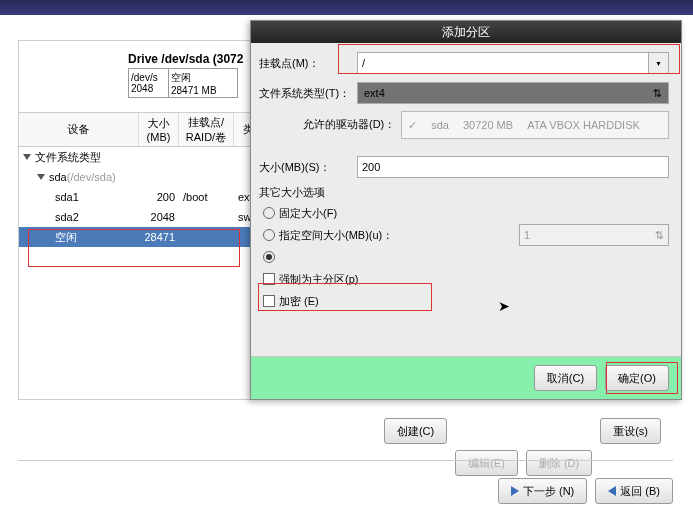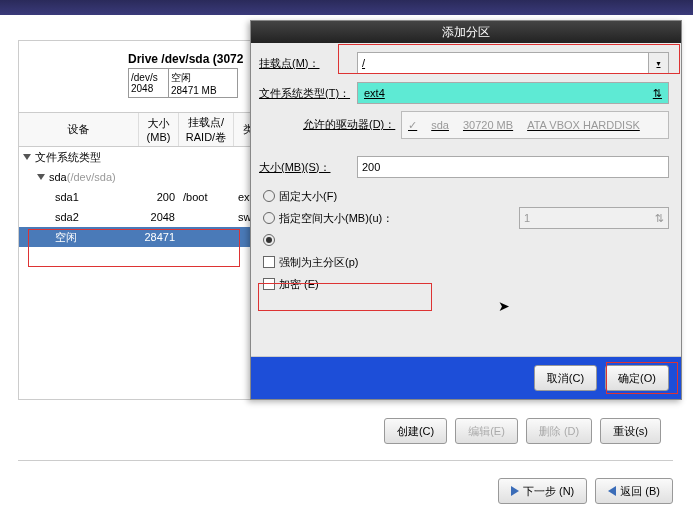--- a/index.html
+++ b/index.html
@@ -24,38 +24,38 @@
 .cell3 { width: 55px; padding-left: 4px; }
 .cell4 { width: 30px; padding-left: 4px; }
 .tri { display: inline-block; width: 0; height: 0; border-left: 4px solid transparent; border-right: 4px solid transparent; border-top: 6px solid #555; margin-right: 4px; }
 .indent1 { padding-left: 18px; }
 .indent2 { padding-left: 36px; }
 .gray { color: #999; }
 .red-box { border: 1px solid #d33; position: absolute; pointer-events: none; }
 .dialog { position: absolute; left: 250px; top: 20px; width: 432px; height: 380px; background: #ececec; border: 1px solid #888; box-shadow: -2px 2px 6px rgba(0,0,0,0.3); }
 .dialog-title { height: 22px; background: linear-gradient(to bottom, #444, #222); color: #fff; text-align: center; line-height: 22px; font-size: 12px; }
 .dialog-body { padding: 8px 12px 8px 8px; }
-.form-row { display: flex; align-items: center; margin-bottom: 6px; min-height: 24px; text-decoration: underline; }
+.form-row { display: flex; align-items: center; margin-bottom: 6px; min-height: 24px; }
 .form-label { width: 98px; font-size: 11px; text-align: left; }
 .form-field { flex: 1; }
 .combo { display: flex; height: 22px; }
 .combo input { flex: 1; border: 1px solid #aaa; padding: 0 4px; font-size: 11px; }
 .combo-btn { width: 20px; border: 1px solid #aaa; border-left: none; background: #eee; display: flex; align-items: center; justify-content: center; font-size: 8px; }
-.select { width: 100%; height: 22px; border: 1px solid #aaa; background: #5eead4; display: flex; align-items: center; justify-content: space-between; padding: 0 6px; font-size: 11px; }
+.select { width: 100%; height: 22px; border: 1px solid #aaa; background: #737373; display: flex; align-items: center; justify-content: space-between; padding: 0 6px; font-size: 11px; }
 .drives-box { border: 1px solid #bbb; background: #f5f5f5; height: 28px; padding: 4px 6px; display: flex; align-items: center; gap: 14px; color: #999; font-size: 11px; }
 .input-txt { width: 100%; height: 22px; border: 1px solid #aaa; padding: 0 4px; font-size: 11px; }
 .section-label { font-size: 11px; margin: 4px 0 2px 0; }
 .radio-row, .check-row { display: flex; align-items: center; font-size: 11px; height: 22px; padding-left: 4px; gap: 4px; }
 .radio { width: 12px; height: 12px; border: 1px solid #666; border-radius: 50%; display: inline-flex; align-items: center; justify-content: center; }
 .radio.checked::after { content: ''; width: 6px; height: 6px; background: #333; border-radius: 50%; }
 .checkbox { width: 12px; height: 12px; border: 1px solid #666; background: #fff; display: inline-flex; align-items: center; justify-content: center; font-size: 9px; }
 .spinner { width: 150px; height: 22px; border: 1px solid #aaa; background: #f0f0f0; display: flex; align-items: center; justify-content: space-between; padding: 0 4px; color: #999; font-size: 11px; }
-.dialog-buttons { display: flex; justify-content: flex-end; gap: 8px; padding: 8px 12px; border-top: 1px solid #ccc; position: absolute; bottom: 0; left: 0; right: 0; background: #1d4ed8; }
+.dialog-buttons { display: flex; justify-content: flex-end; gap: 8px; padding: 8px 12px; border-top: 1px solid #ccc; position: absolute; bottom: 0; left: 0; right: 0; background: #86efac; }
 .btn { height: 26px; padding: 0 12px; border: 1px solid #999; background: linear-gradient(to bottom, #fafafa, #e0e0e0); border-radius: 3px; font-size: 11px; display: inline-flex; align-items: center; gap: 4px; cursor: pointer; }
-.btn.disabled { color: #aaa; }
+.btn.disabled { color: #aaa; margin-top: 32px; }
 .bottom-row1 { position: absolute; left: 6px; top: 418px; width: 655px; display: flex; justify-content: flex-end; gap: 8px; }
 .bottom-row2 { position: absolute; left: 18px; top: 478px; width: 655px; display: flex; justify-content: flex-end; gap: 8px; }
 .sep { position: absolute; left: 18px; top: 460px; width: 655px; height: 1px; background: #ccc; }
 .arrow-left { display: inline-block; width: 0; height: 0; border-top: 5px solid transparent; border-bottom: 5px solid transparent; border-right: 8px solid #3a6cb8; }
 .arrow-right { display: inline-block; width: 0; height: 0; border-top: 5px solid transparent; border-bottom: 5px solid transparent; border-left: 8px solid #3a6cb8; }
 .cursor { position: absolute; left: 498px; top: 298px; font-size: 14px; color: #000; pointer-events: none; }
 .ul { text-decoration: underline; }
 </style>
 </head>
 <body>
@@ -149,20 +149,21 @@
           <span>30720 MB</span>
           <span>ATA VBOX HARDDISK</span>
         </div>
       </div>
     </div>
     <div style="height:10px;"></div>
     <div class="form-row">
       <div class="form-label">大小(MB)(S)：</div>
       <div class="form-field"><input class="input-txt" value="200" style=""></div>
     </div>
+    <div class="section-label">其它大小选项</div>
     <div class="radio-row">
       <span class="radio"></span>
       <span>固定大小(F)</span>
     </div>
     <div class="radio-row">
       <span class="radio"></span>
       <span style="flex:1;">指定空间大小(MB)(u)：</span>
       <div class="spinner">
         <span>1</span>
           <span>⇅</span>

